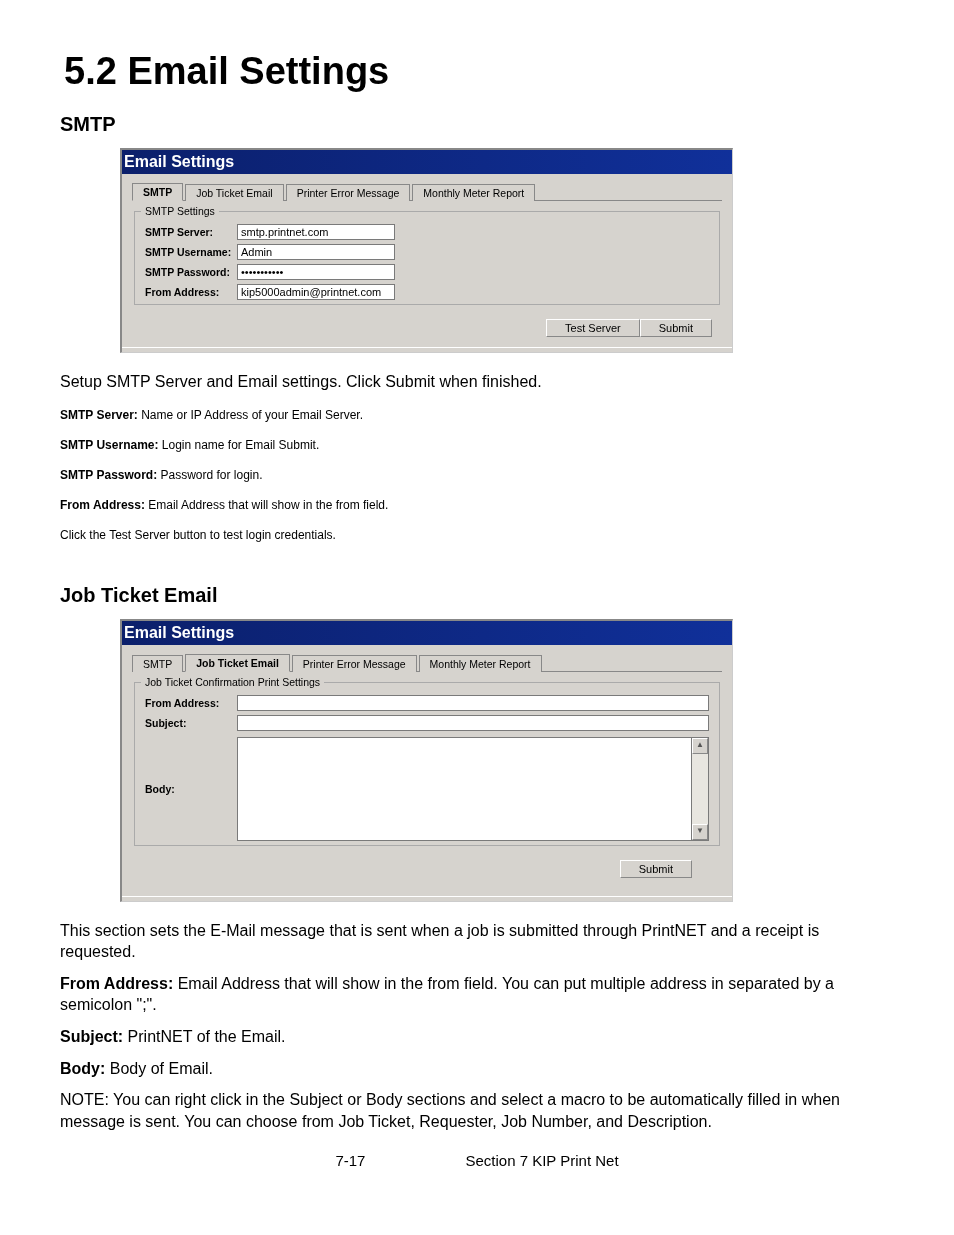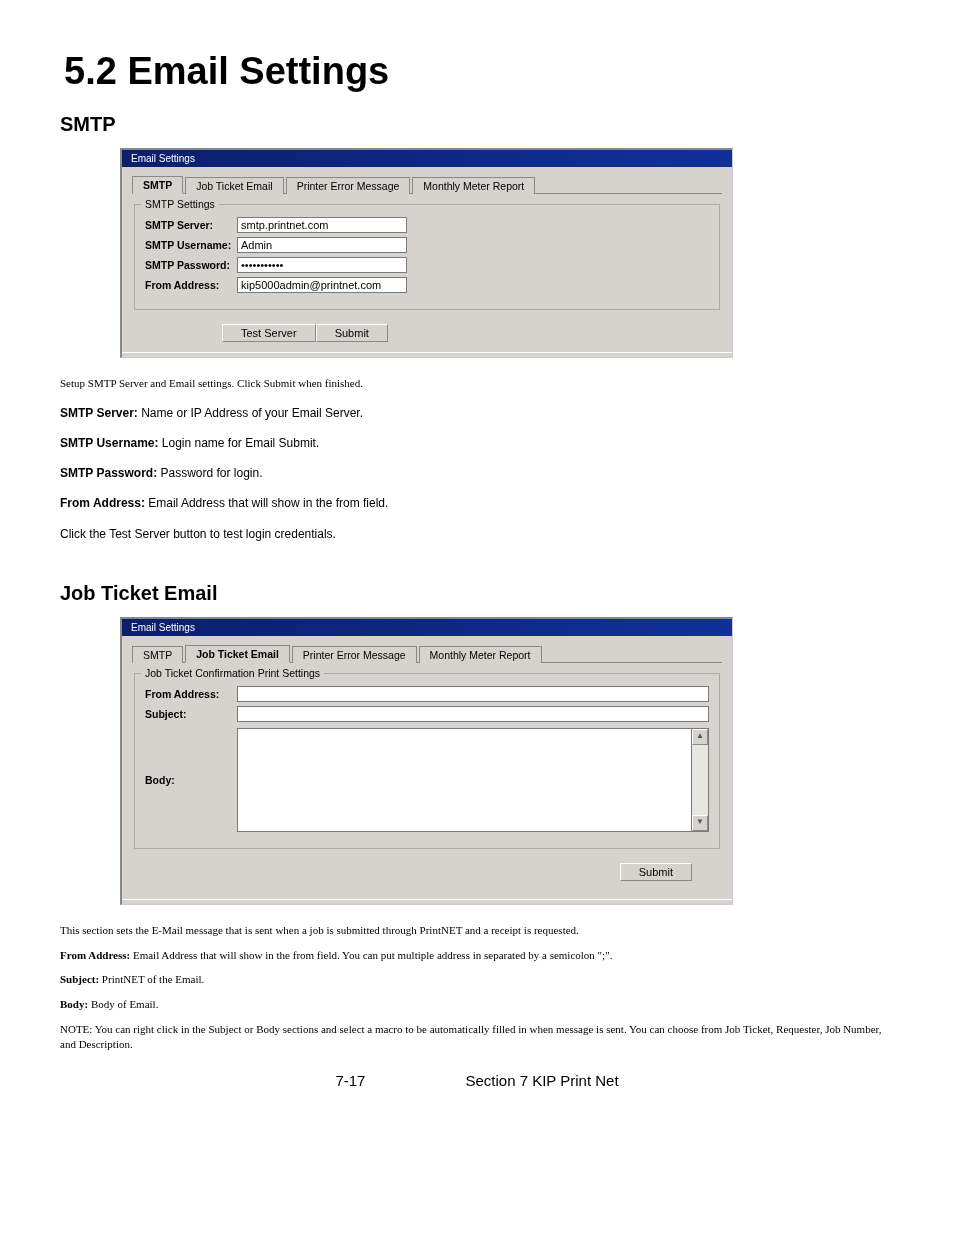--- a/index.html
+++ b/index.html
@@ -30,23 +30,23 @@
     border-bottom: 1px solid #ccc;
     background: #d6d3ce;
     font-family: Tahoma, Arial, sans-serif;
     font-size: 11px;
     position: relative;
   }
   .title-bar {
     background: #0b1f6b;
     background: linear-gradient(to right, #0b1f6b, #10309a);
     color: #fff;
-    font-weight: normal;
-    padding: 3px 9px;
-    font-size: 10px;
+    font-weight: bold;
+    padding: 3px 2px;
+    font-size: 16px;
   }
   .tab-row {
     margin: 8px 10px 0 10px;
     display: flex;
     align-items: flex-end;
     border-bottom: 1px solid #888;
   }
   .tab {
     padding: 2px 10px;
     border: 1px solid #888;
@@ -60,21 +60,21 @@
   }
   .tab.active {
     font-weight: bold;
     background: #d6d3ce;
     z-index: 2;
     border-bottom: 1px solid #d6d3ce;
   }
   .fieldset {
     margin: 10px 12px 12px 12px;
     border: 1px solid #aaa;
-    padding: 8px 10px 12px 10px;
+    padding: 8px 10px 0 10px;
     position: relative;
   }
   .fieldset-legend {
     position: absolute;
     top: -7px;
     left: 6px;
     background: #d6d3ce;
     padding: 0 4px;
     font-size: 10.5px;
   }
@@ -89,21 +89,21 @@
     font-weight: bold;
   }
   .form-input {
     font-size: 11px;
     padding: 1px 3px;
     border: 1px solid #7a7a7a;
     background: #fff;
     font-family: Tahoma, Arial, sans-serif;
     box-sizing: border-box;
   }
-  .form-input.small { width: 170px; }
+  .form-input.small { width: 158px; }
   .form-input.wide { flex: 1; }
   .form-textarea {
     font-size: 11px;
     padding: 1px 3px;
     border: 1px solid #7a7a7a;
     background: #fff;
     font-family: Tahoma, Arial, sans-serif;
     flex: 1;
     height: 100px;
     resize: none;
@@ -137,34 +137,34 @@
     padding: 2px 18px;
     border: 1px solid #888;
     border-top-color: #fff;
     border-left-color: #fff;
     background: #d6d3ce;
     cursor: pointer;
     font-family: Tahoma, Arial, sans-serif;
   }
   .btn-row {
     display: flex;
-    justify-content: flex-start;
+    justify-content: flex-end;
     padding: 2px 20px 10px 100px;
   }
   .btn-row.right {
     justify-content: flex-end;
     padding-right: 40px;
     padding-bottom: 18px;
   }
   .bottom-bar {
     height: 4px;
     background: #d6d3ce;
     border-top: 1px solid #fff;
   }
-  p { font-size: 11px; margin: 10px 0; line-height: 1.35; font-family: Liberation Serif, serif; }
+  p { font-size: 16px; margin: 10px 0; line-height: 1.35; }
   .def-line { font-size: 12px; margin: 14px 0; line-height: 1.35; }
   .def-line b, p b { font-weight: bold; }
   .footer {
     display: flex;
     justify-content: center;
     gap: 100px;
     font-size: 15px;
     margin-top: 20px;
   }
   .footer-right { }

